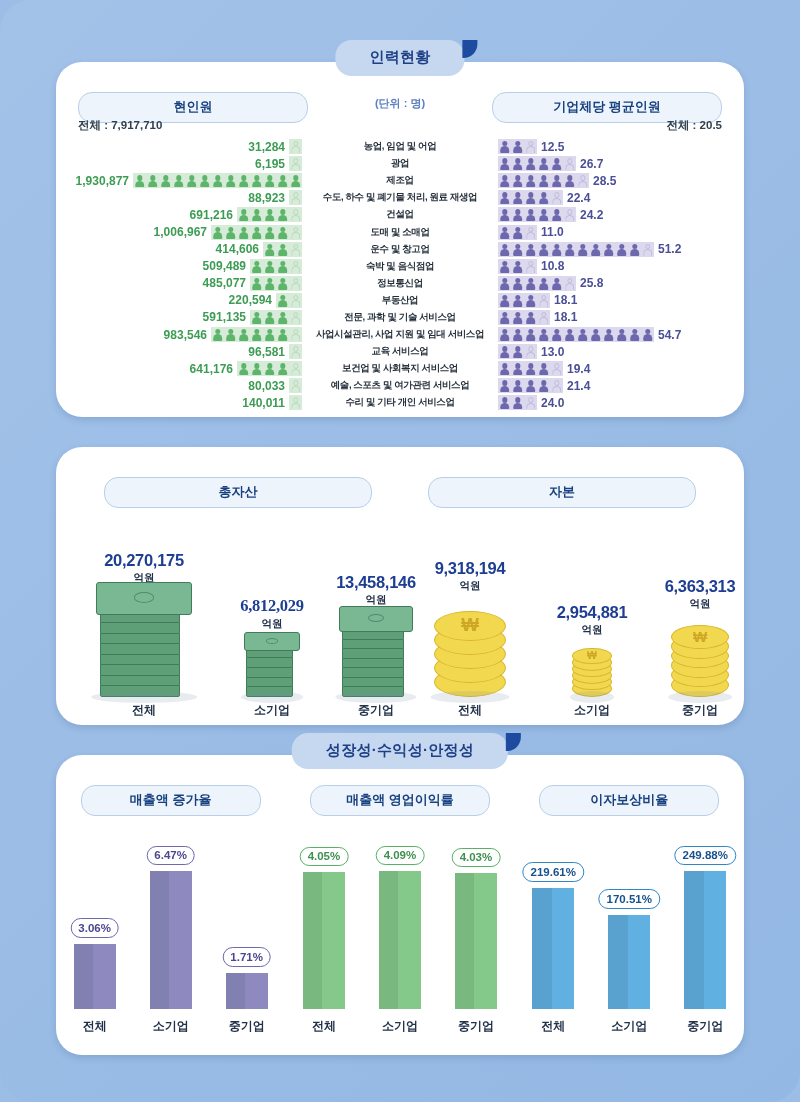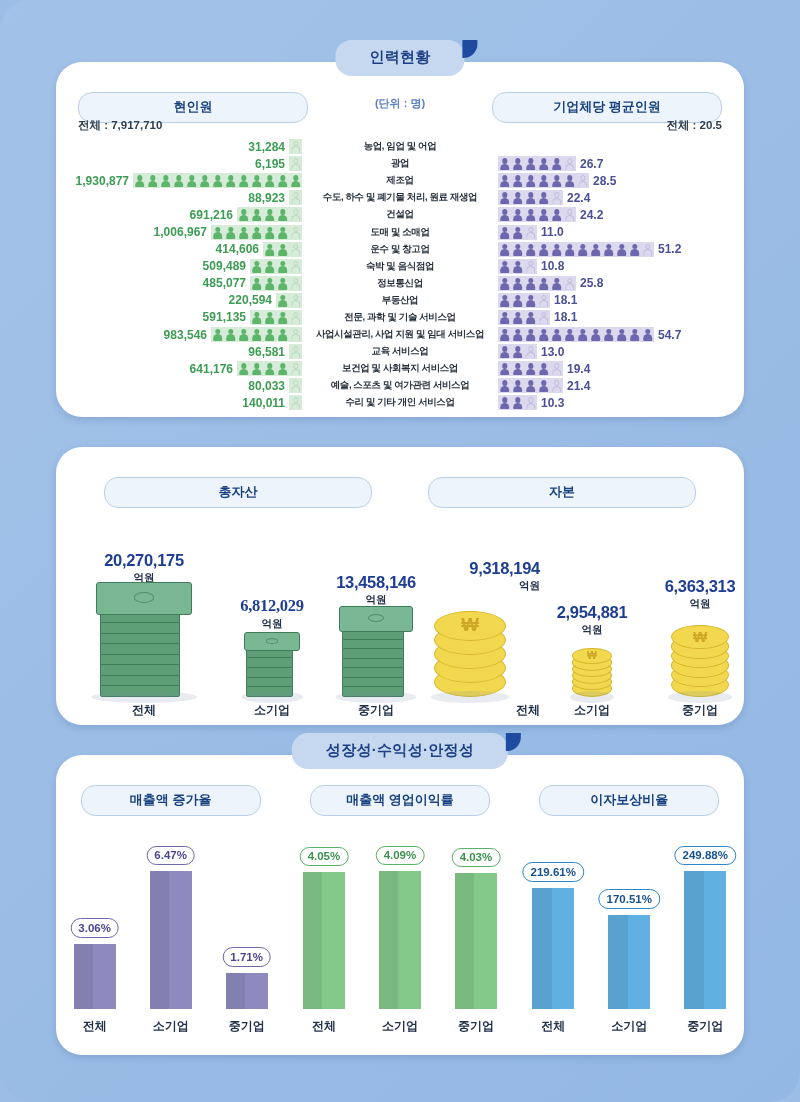--- a/index.html
+++ b/index.html
@@ -224,20 +224,37 @@
           <div class="col-left">
             <span class="num-l">31,284</span>
             <div class="iconbar green">
               <div class="pfig out">
                 <div class="head"></div>
                 <div class="body"></div>
               </div>
             </div>
           </div>
           <div class="col-mid">농업, 임업 및 어업</div>
+          <div class="col-right">
+            <div class="iconbar purple">
+              <div class="pfig">
+                <div class="head"></div>
+                <div class="body"></div>
+              </div>
+              <div class="pfig">
+                <div class="head"></div>
+                <div class="body"></div>
+              </div>
+              <div class="pfig out">
+                <div class="head"></div>
+                <div class="body"></div>
+              </div>
+            </div>
+            <span class="num-r">12.5</span>
+          </div>
         </div>
         <div class="row">
           <div class="col-left">
             <span class="num-l">6,195</span>
             <div class="iconbar green">
               <div class="pfig out">
                 <div class="head"></div>
                 <div class="body"></div>
               </div>
             </div>
@@ -989,21 +1006,21 @@
               </div>
               <div class="pfig">
                 <div class="head"></div>
                 <div class="body"></div>
               </div>
               <div class="pfig out">
                 <div class="head"></div>
                 <div class="body"></div>
               </div>
             </div>
-            <span class="num-r">10.3</span>
+            <span class="num-r">24.0</span>
           </div>
         </div>
       </div>
   </div>
 
   <div class="card" id="sec2">
     <div class="pill a">총자산</div>
     <div class="pill b">자본</div>
 
     <div class="moneygrp l" id="grp-cash">
@@ -1061,21 +1078,21 @@
               <div class="top" style="height: 25.8px; bottom: 65.08px;">
                 <div class="seal"></div>
               </div>
               <div class="shadow-e"></div>
             </div>
           </div>
           <div class="mlabel">중기업</div>
         </div>
       </div>
     <div class="moneygrp r" id="grp-coin">
-        <div class="mitem" style="left: 0px; width: 140px; text-align: right;">
+        <div class="mitem" style="left: 0px; width: 140px;">
           <div class="mval">9,318,194</div>
           <div class="munit">억원</div>
           <div class="art" style="width: 72px; height: 100px;">
             <div class="coins" style="width: 72px; height: 100px;">
               <div class="coin" style="height: 30.24px; bottom: 0px; z-index: 0;"></div>
               <div class="coin" style="height: 30.24px; bottom: 13.952px; z-index: 1;"></div>
               <div class="coin" style="height: 30.24px; bottom: 27.904px; z-index: 2;"></div>
               <div class="coin" style="height: 30.24px; bottom: 41.856px; z-index: 3;"></div>
               <div class="coin" style="height: 30.24px; bottom: 55.808px; z-index: 4;"></div>
               <div class="wsym" style="bottom: 61.2512px; font-size: 18.7488px; z-index: 6;">₩</div>

